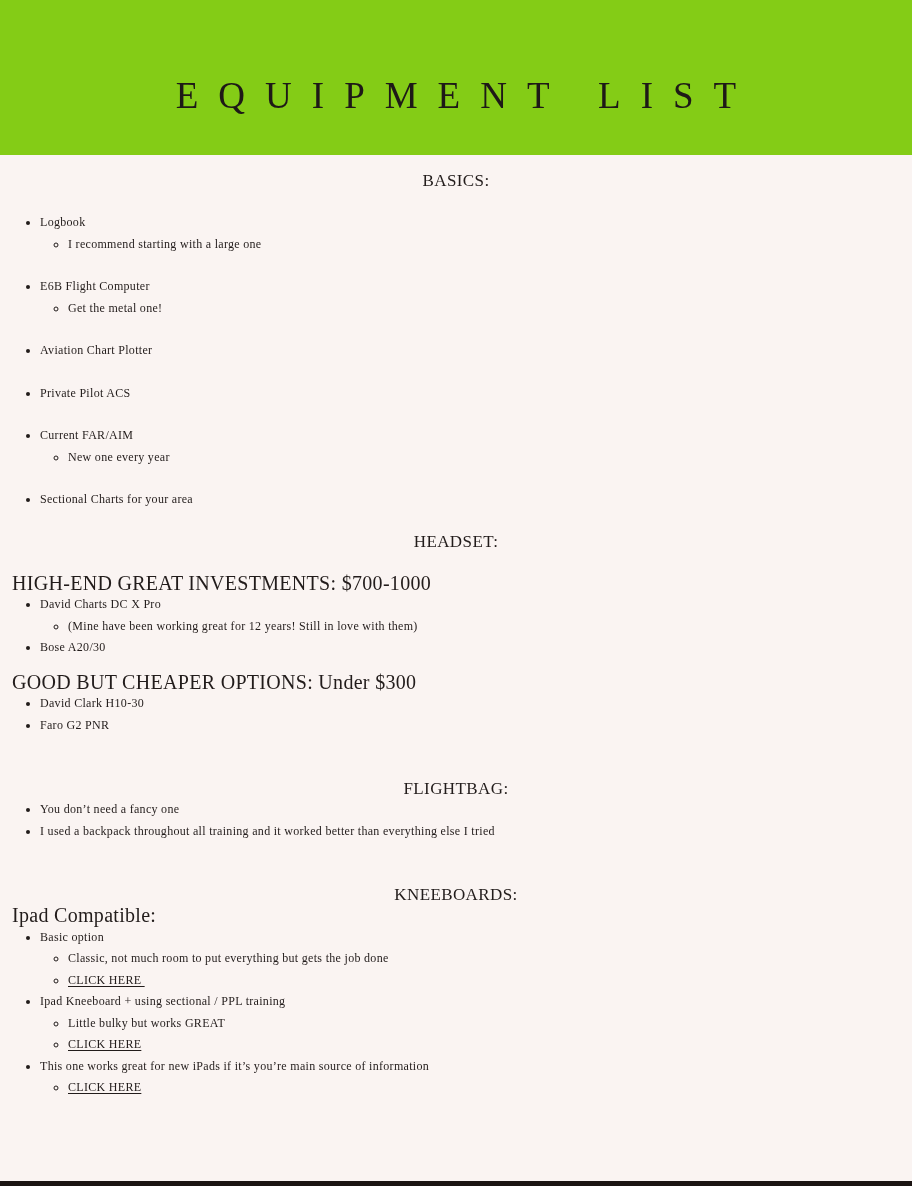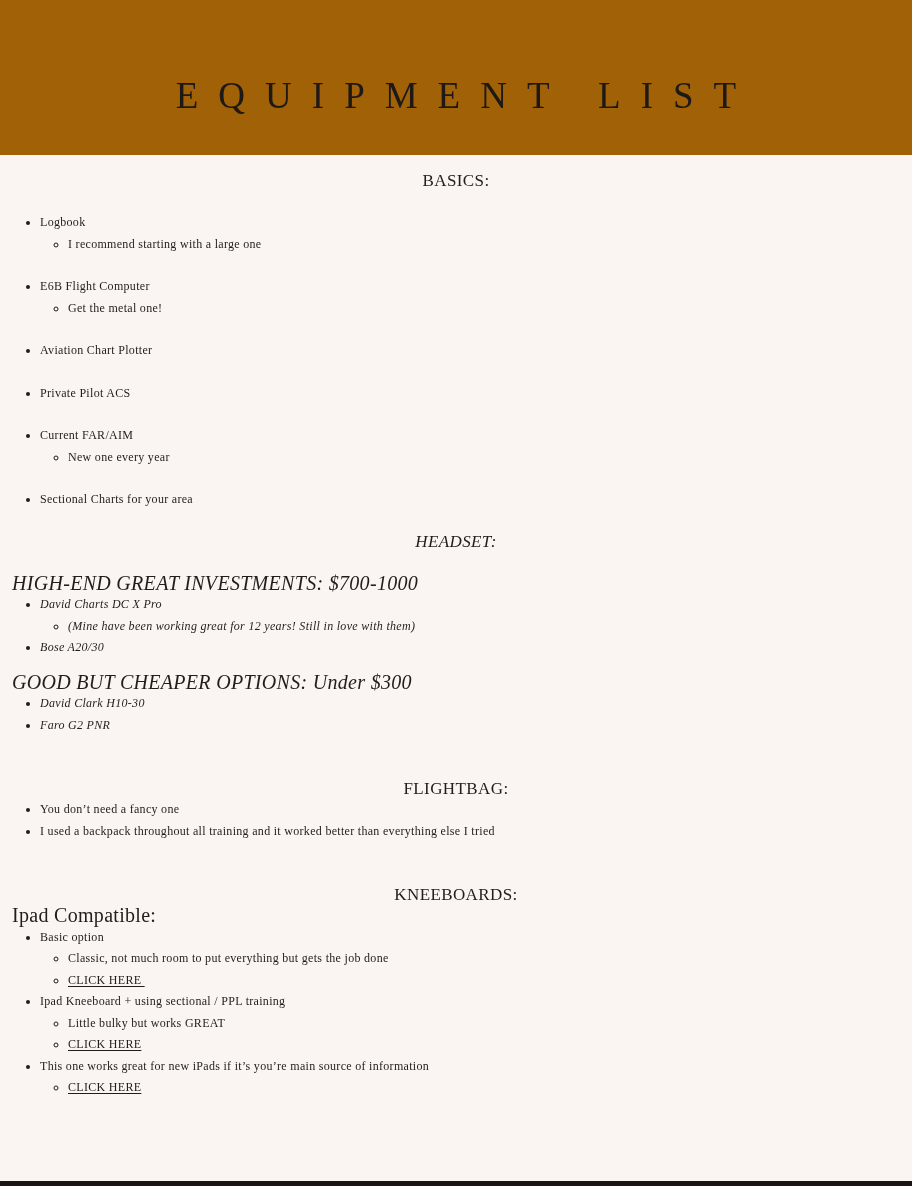--- a/index.html
+++ b/index.html
@@ -10,21 +10,21 @@
     position: relative;
     overflow: hidden;
     background: #faf4f2;
     color: #221c1b;
     font-family: "Liberation Serif", "DejaVu Serif", serif;
   }
 
   
   .band {
     height: 155px;
-    background: #a16207;
+    background: #84cc16;
   }
   .band h1 {
     margin: 0;
     padding-top: 76px;
     padding-left: 20px; 
     text-align: center;
     font-size: 37px;
     line-height: 1.1;
     font-weight: 400;
     letter-spacing: 20px;
@@ -53,21 +53,21 @@
   ul { margin: 0; }
   ul.l1 { padding: 0 0 0 28px; list-style-type: disc; }
   ul.l2 { padding: 0 0 0 28px; list-style-type: circle; }
   li {
     font-size: 12px;
     line-height: 21.5px;
     letter-spacing: 0.3px;
   }
   ul.spaced > li { margin-bottom: 21px; }
 
-  section.headset   { margin-top: 2px; font-style: italic; }
+  section.headset   { margin-top: 2px; }
   section.flightbag { margin-top: 43px; }
   section.flightbag h2.section-heading { margin-bottom: 0; }
   section.kneeboards { margin-top: 43px; }
   section.kneeboards h2.section-heading { margin-bottom: 0; }
 
   a.doc-link {
     color: inherit;
     text-decoration: underline;
     text-underline-offset: 2px;
     text-align: center;

